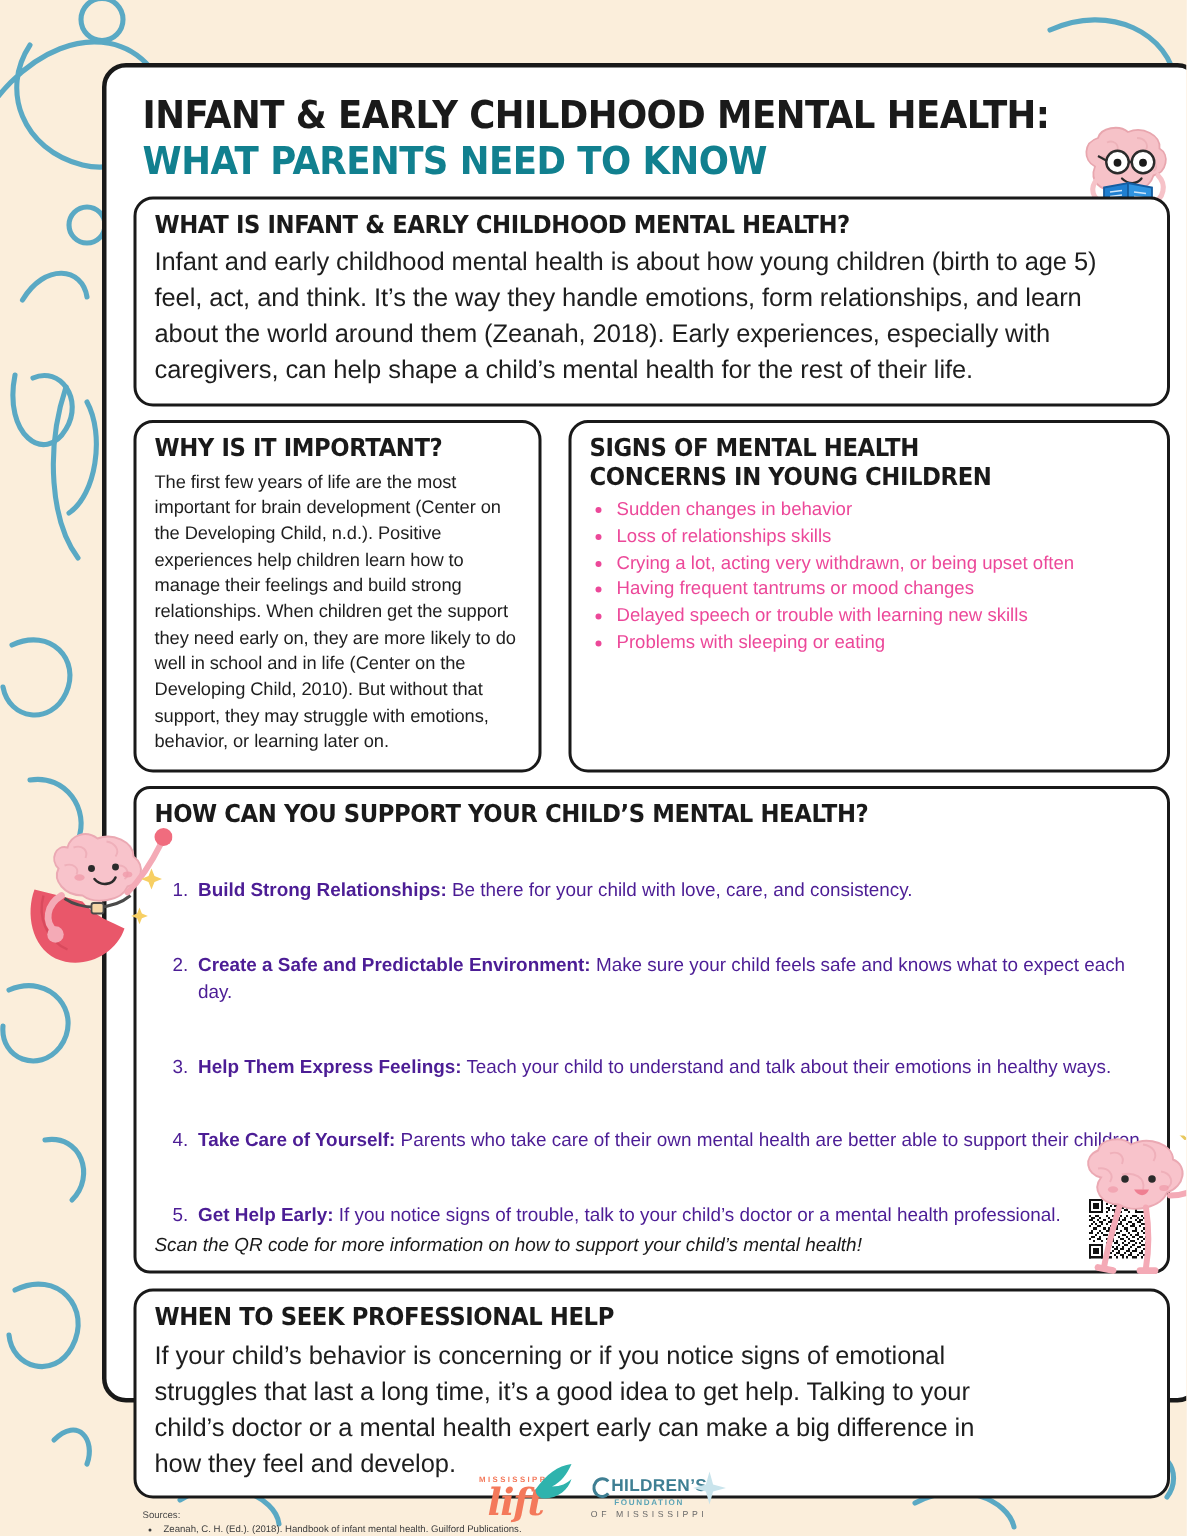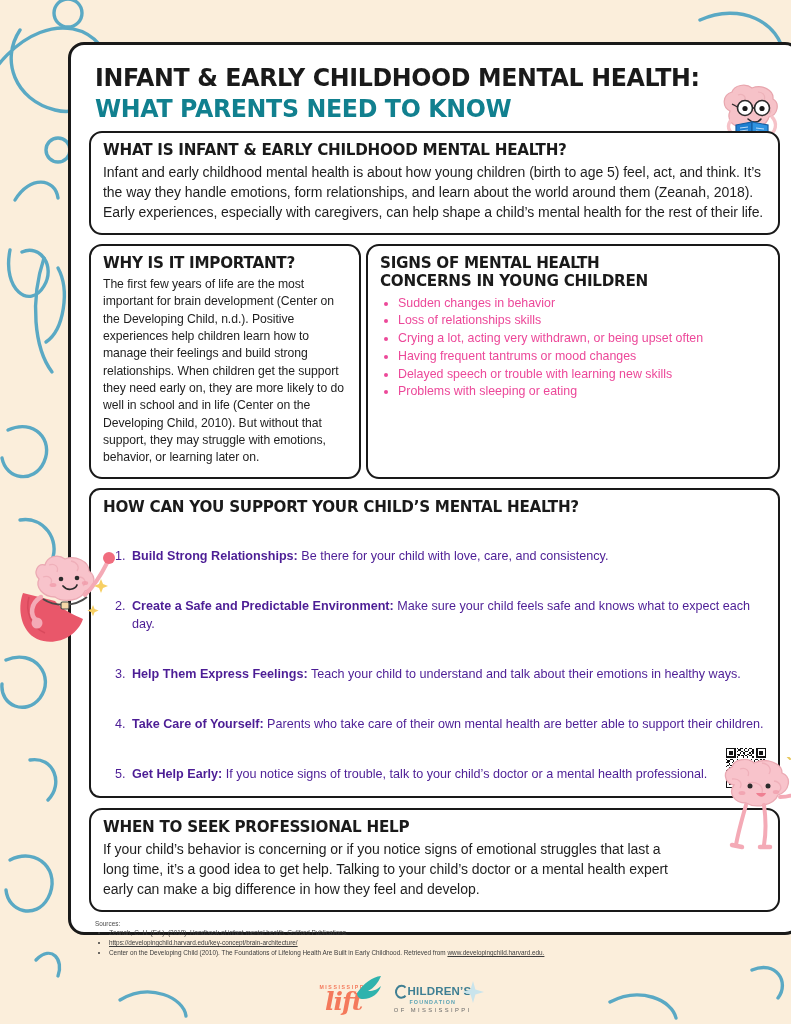--- a/index.html
+++ b/index.html
@@ -68,29 +68,29 @@
     color: #1a1a1a;
     letter-spacing: -0.3px;
     line-height: 1.12;
     transform: scaleX(0.92);
     transform-origin: left center;
     white-space: nowrap;
     margin-bottom: 4px;
   }
   .sect-h.two-line { white-space: normal; }
   .body-t {
-    font-size: 14px;
+    font-size: 17px;
     line-height: 1.41;
     color: #1e1e1e;
     letter-spacing: -0.05px;
   }
   .body-t.small { font-size: 12.2px; line-height: 1.42; }
 
   
-  .cols { display: flex; gap: 5px; margin-top: 9px; }
+  .cols { display: flex; gap: 18px; margin-top: 9px; }
   .col-left { width: 272px; }
   .col-right { flex: 1; }
 
   ul.bullets { margin: 2px 0 0 18px; }
   ul.bullets li { font-size: 12.4px; line-height: 1.39; margin-bottom: 0.5px; color: #ec4899; }
 
   ol.steps { margin: 3px 0 0 26px; }
   ol.steps li {
     font-size: 12.6px; line-height: 1.42; color: #4c1d95;
     margin-bottom: 2.5px; padding-left: 3px; margin-top: 32px;
@@ -262,20 +262,21 @@
 
     <div class="box" style="margin-top:9px;border-radius:11px;">
       <div class="sect-h">HOW CAN YOU SUPPORT YOUR CHILD’S MENTAL HEALTH?</div>
       <ol class="steps">
         <li><b>Build Strong Relationships:</b><span> Be there for your child with love, care, and consistency.</span></li>
         <li><b>Create a Safe and Predictable Environment:</b><span> Make sure your child feels safe and knows what to expect each day.</span></li>
         <li><b>Help Them Express Feelings:</b><span> Teach your child to understand and talk about their emotions in healthy ways.</span></li>
         <li><b>Take Care of Yourself:</b><span> Parents who take care of their own mental health are better able to support their children.</span></li>
         <li><b>Get Help Early:</b><span> If you notice signs of trouble, talk to your child’s doctor or a mental health professional.</span></li>
       </ol>
+      <div class="scan-note">Scan the QR code for more information on how to support your child’s mental health!</div>
 
       <div class="qr">
         <svg width="40" height="40" viewBox="0 0 29 29" shape-rendering="crispEdges">
           <rect width="29" height="29" fill="#fff"></rect>
           <g fill="#111">
             <rect x="0" y="0" width="7" height="1"></rect>
               <rect x="0" y="6" width="7" height="1"></rect>
             <rect x="0" y="0" width="1" height="7"></rect>
               <rect x="6" y="0" width="1" height="7"></rect>
             <rect x="2" y="2" width="3" height="3"></rect>

